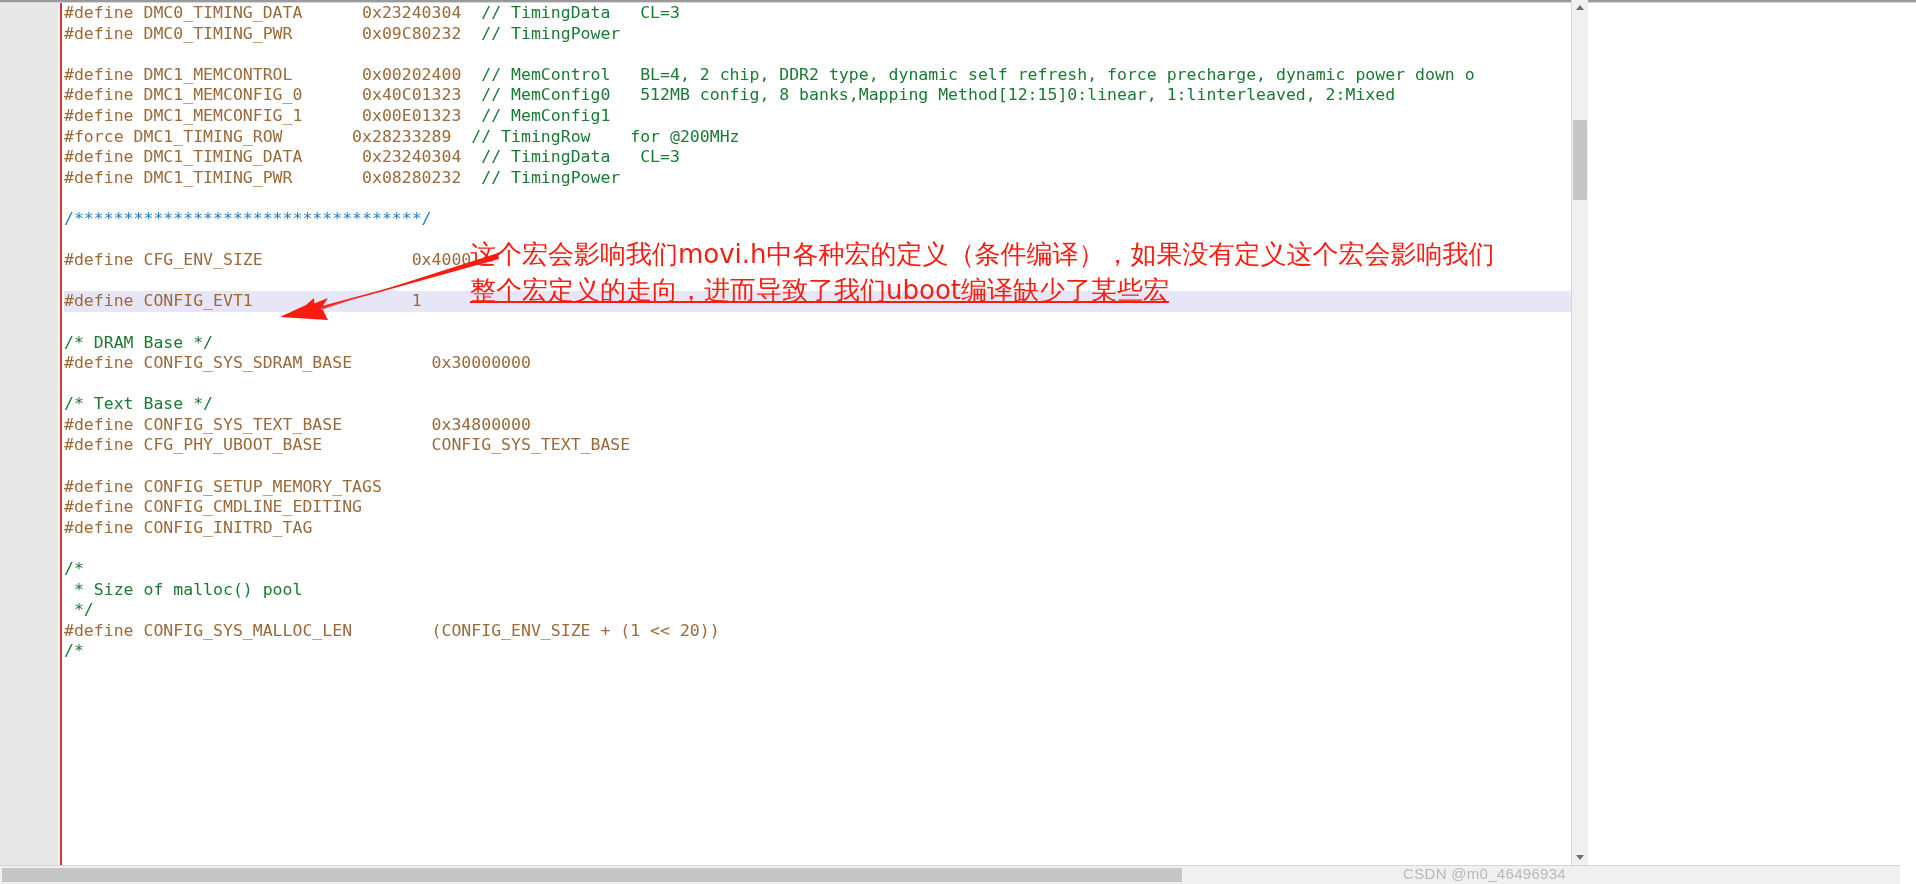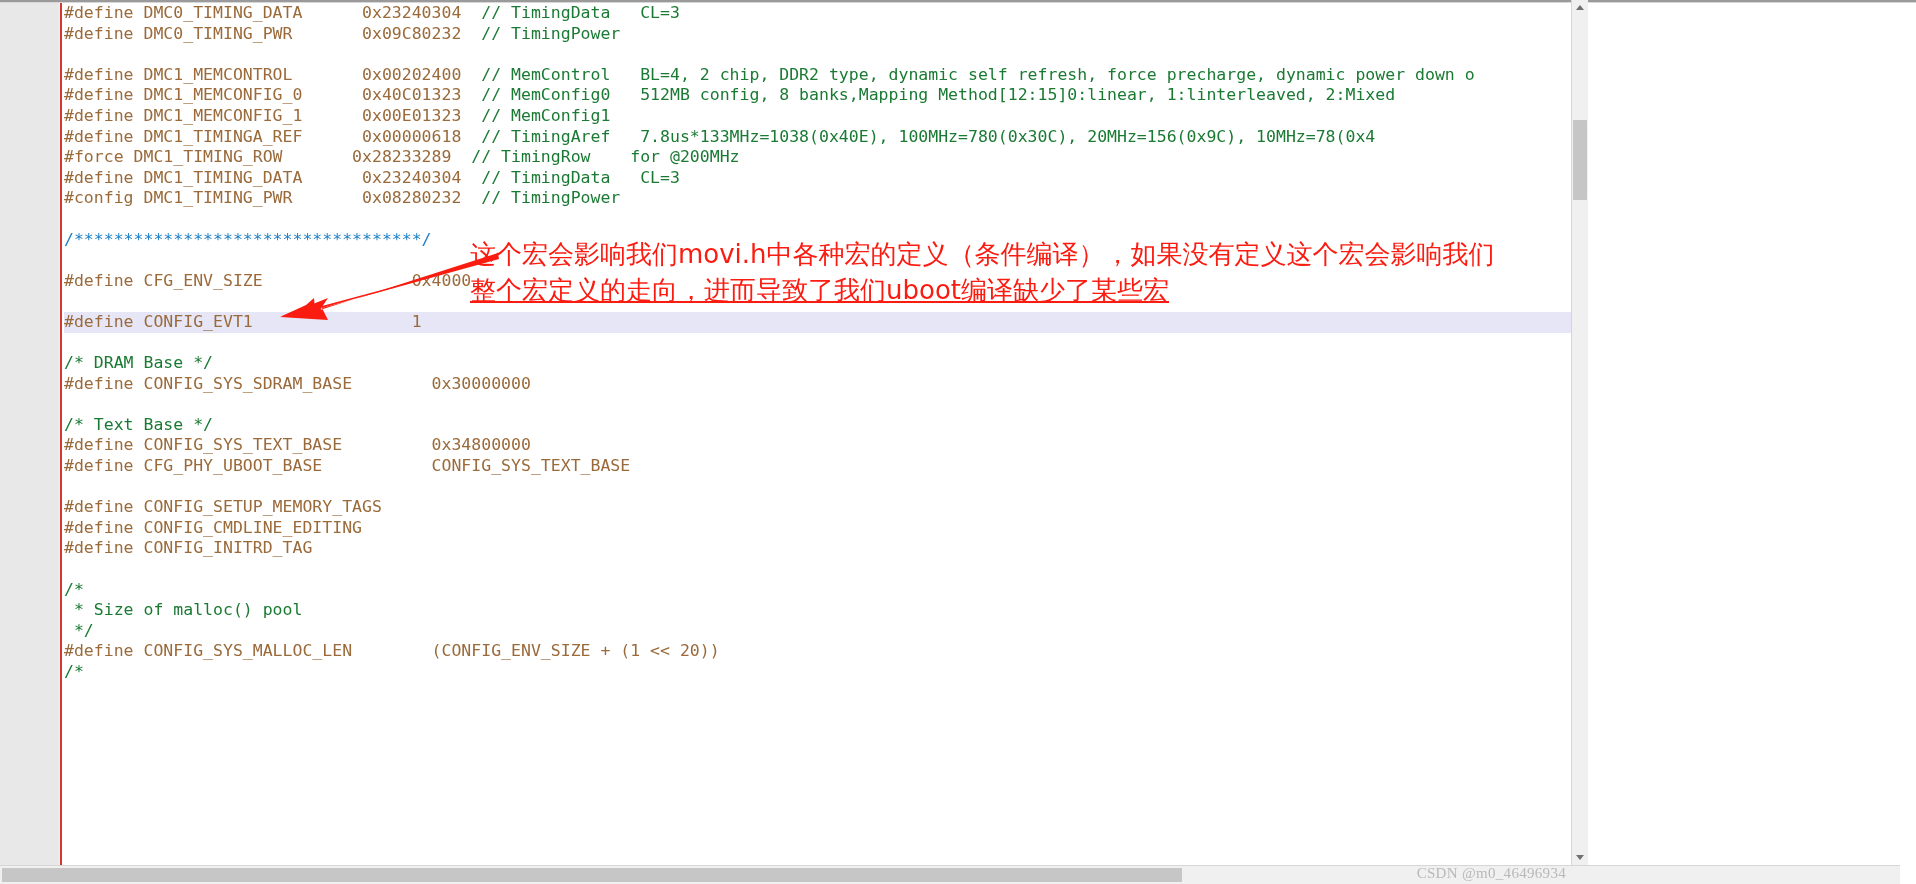--- a/index.html
+++ b/index.html
@@ -81,21 +81,21 @@
     white-space:pre;
     font-weight:400;
   }
   #annot-line1{left:470px;top:239px;}
   #annot-line2{left:470px;top:275px;text-decoration:underline;}
 
   svg.arrow-svg{position:absolute;left:270px;top:250px;width:230px;height:75px;}
 
   .watermark{
     position:absolute;right:22px;bottom:2px;
-    font-family:Liberation Serif, serif;
+    font-family:Liberation Sans, sans-serif;
     font-size:15px;color:#b9b9b9;letter-spacing:.3px;
   }
 </style>
 </head>
 <body>
 
 <div id="editor">
 
   <div class="top-rule"></div>
   <div class="top-rule2"></div>
@@ -106,24 +106,23 @@
   <div class="red-rule"></div>
 
   <div class="codearea">
     <div id="lines">
         <div class="line"><span class="c-kw">#define DMC0_TIMING_DATA      0x23240304  </span><span class="c-com">// TimingData   CL=3</span></div>
         <div class="line"><span class="c-kw">#define DMC0_TIMING_PWR       0x09C80232  </span><span class="c-com">// TimingPower</span></div>
         <div class="line"></div>
         <div class="line"><span class="c-kw">#define DMC1_MEMCONTROL       0x00202400  </span><span class="c-com">// MemControl   BL=4, 2 chip, DDR2 type, dynamic self refresh, force precharge, dynamic power down o</span></div>
         <div class="line"><span class="c-kw">#define DMC1_MEMCONFIG_0      0x40C01323  </span><span class="c-com">// MemConfig0   512MB config, 8 banks,Mapping Method[12:15]0:linear, 1:linterleaved, 2:Mixed</span></div>
         <div class="line"><span class="c-kw">#define DMC1_MEMCONFIG_1      0x00E01323  </span><span class="c-com">// MemConfig1</span></div>
-        <div class="line"><span class="c-kw">#define DMC1_TIMINGA_REF      0x00000618  </span><span class="c-com">// TimingAref   7.8us*133MHz=1038(0x40E), 100MHz=780(0x30C), 20MHz=156(0x9C), 10MHz=78(0x4</span></div>
         <div class="line"><span class="c-kw">#force DMC1_TIMING_ROW       0x28233289  </span><span class="c-com">// TimingRow    for @200MHz</span></div>
         <div class="line"><span class="c-kw">#define DMC1_TIMING_DATA      0x23240304  </span><span class="c-com">// TimingData   CL=3</span></div>
-        <div class="line"><span class="c-kw">#config DMC1_TIMING_PWR       0x08280232  </span><span class="c-com">// TimingPower</span></div>
+        <div class="line"><span class="c-kw">#define DMC1_TIMING_PWR       0x08280232  </span><span class="c-com">// TimingPower</span></div>
         <div class="line"></div>
         <div class="line"><span class="c-star">/***********************************/</span></div>
         <div class="line"></div>
         <div class="line"><span class="c-kw">#define CFG_ENV_SIZE               0x4000</span></div>
         <div class="line"></div>
         <div class="line hl" style="background: rgb(230, 230, 247); margin-left: -64px; padding-left: 64px; width: 1860px;"><span class="c-kw">#define CONFIG_EVT1                1</span></div>
         <div class="line"></div>
         <div class="line"><span class="c-com">/* DRAM Base */</span></div>
         <div class="line"><span class="c-kw">#define CONFIG_SYS_SDRAM_BASE        0x30000000</span></div>
         <div class="line"></div>

